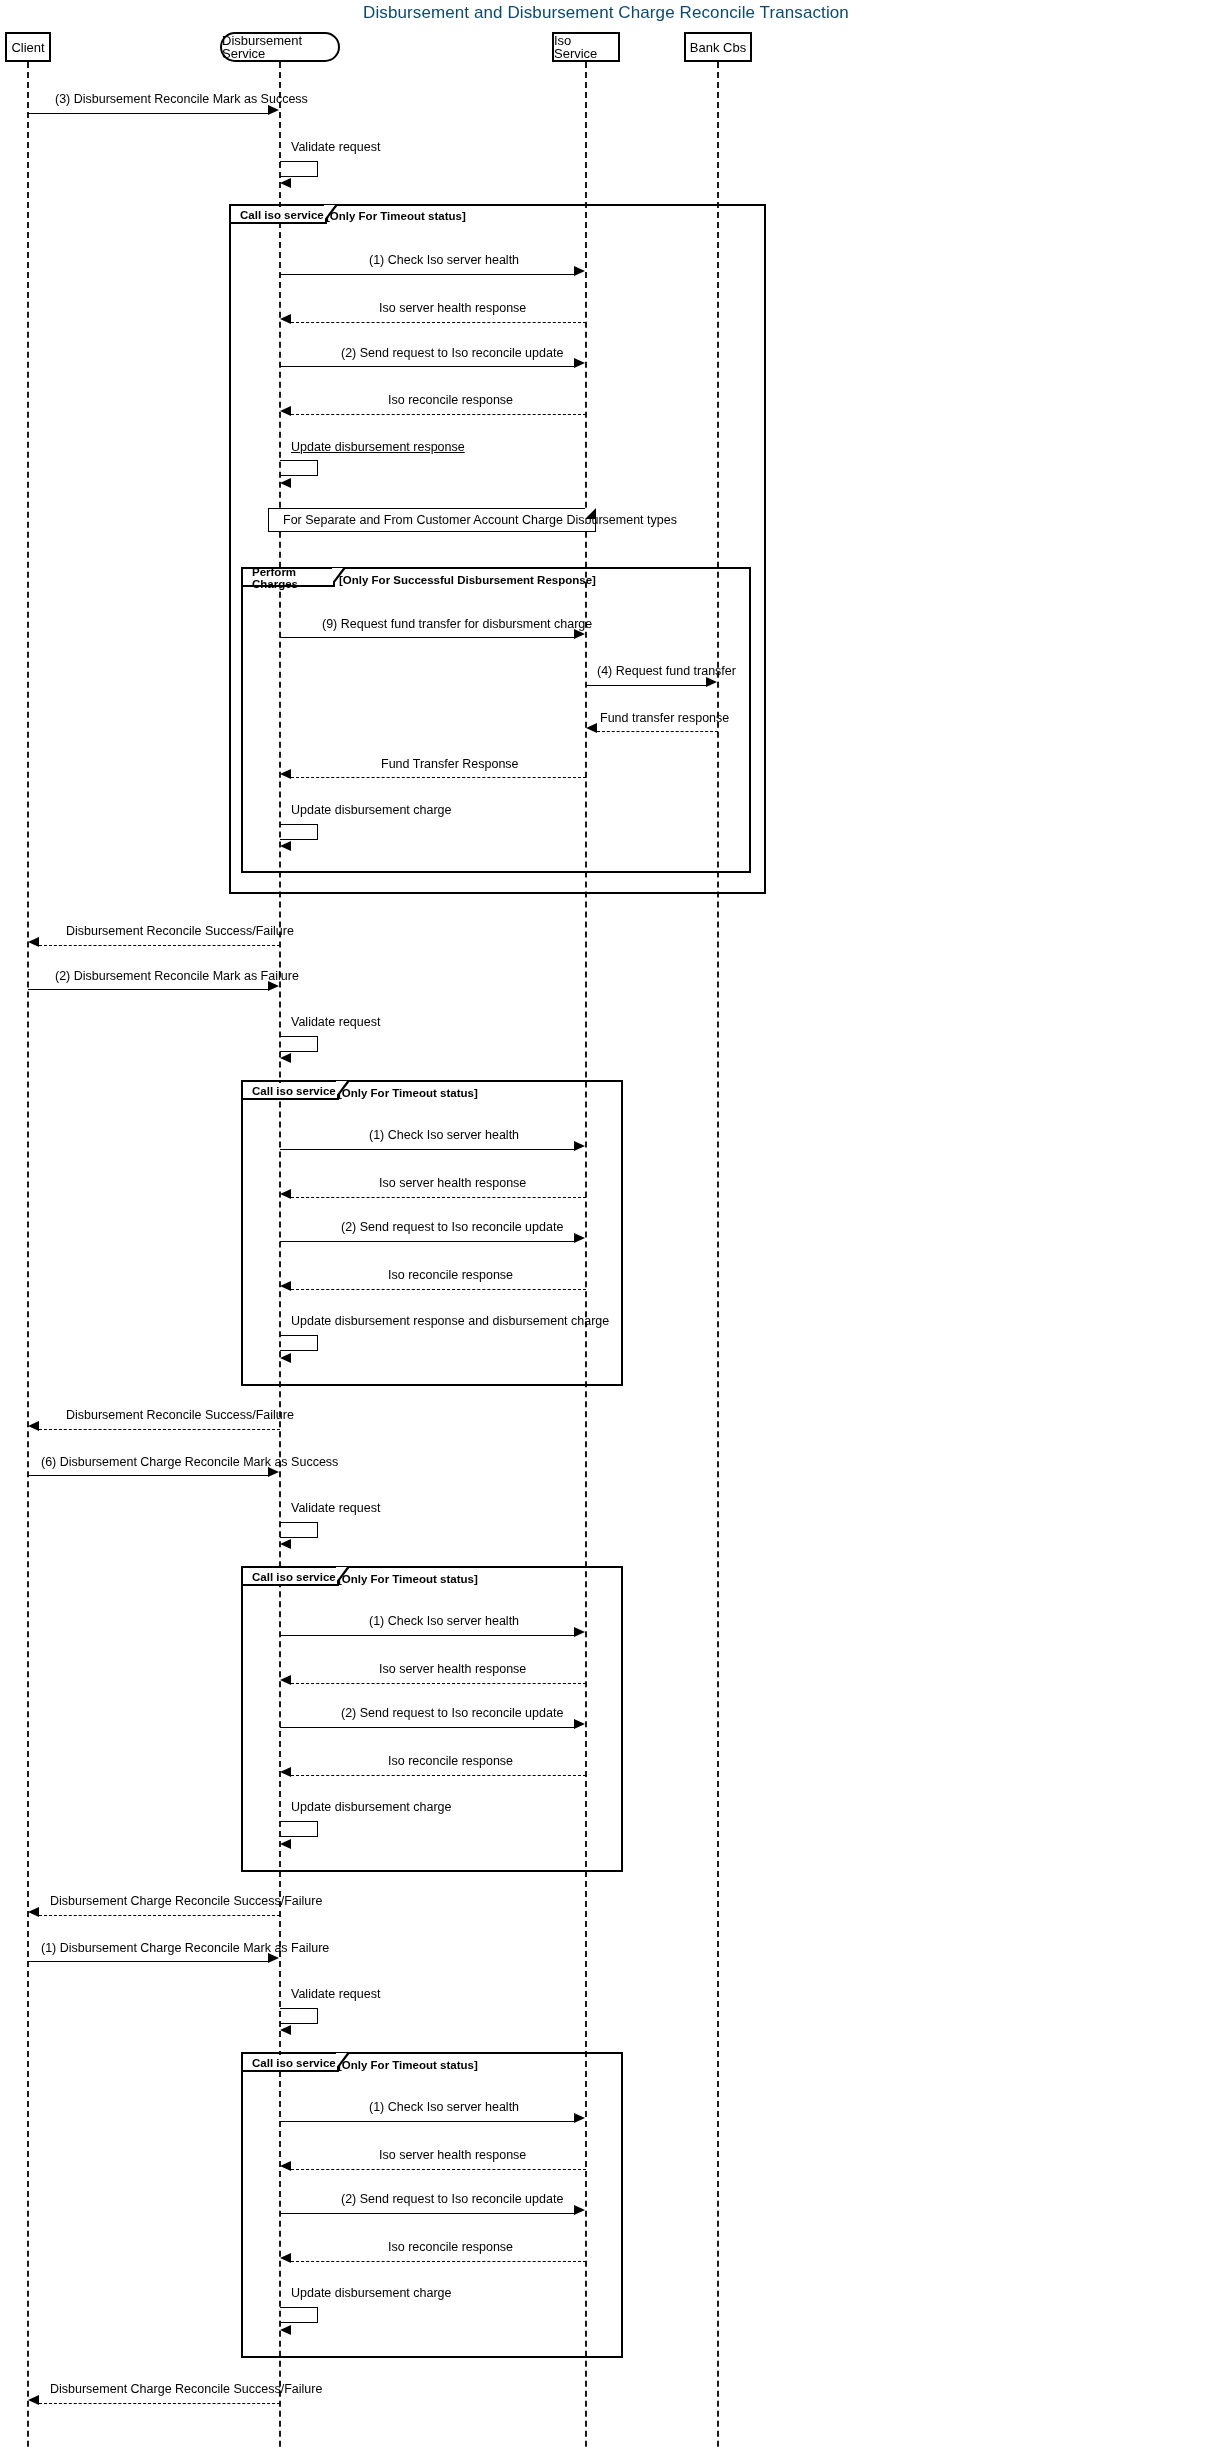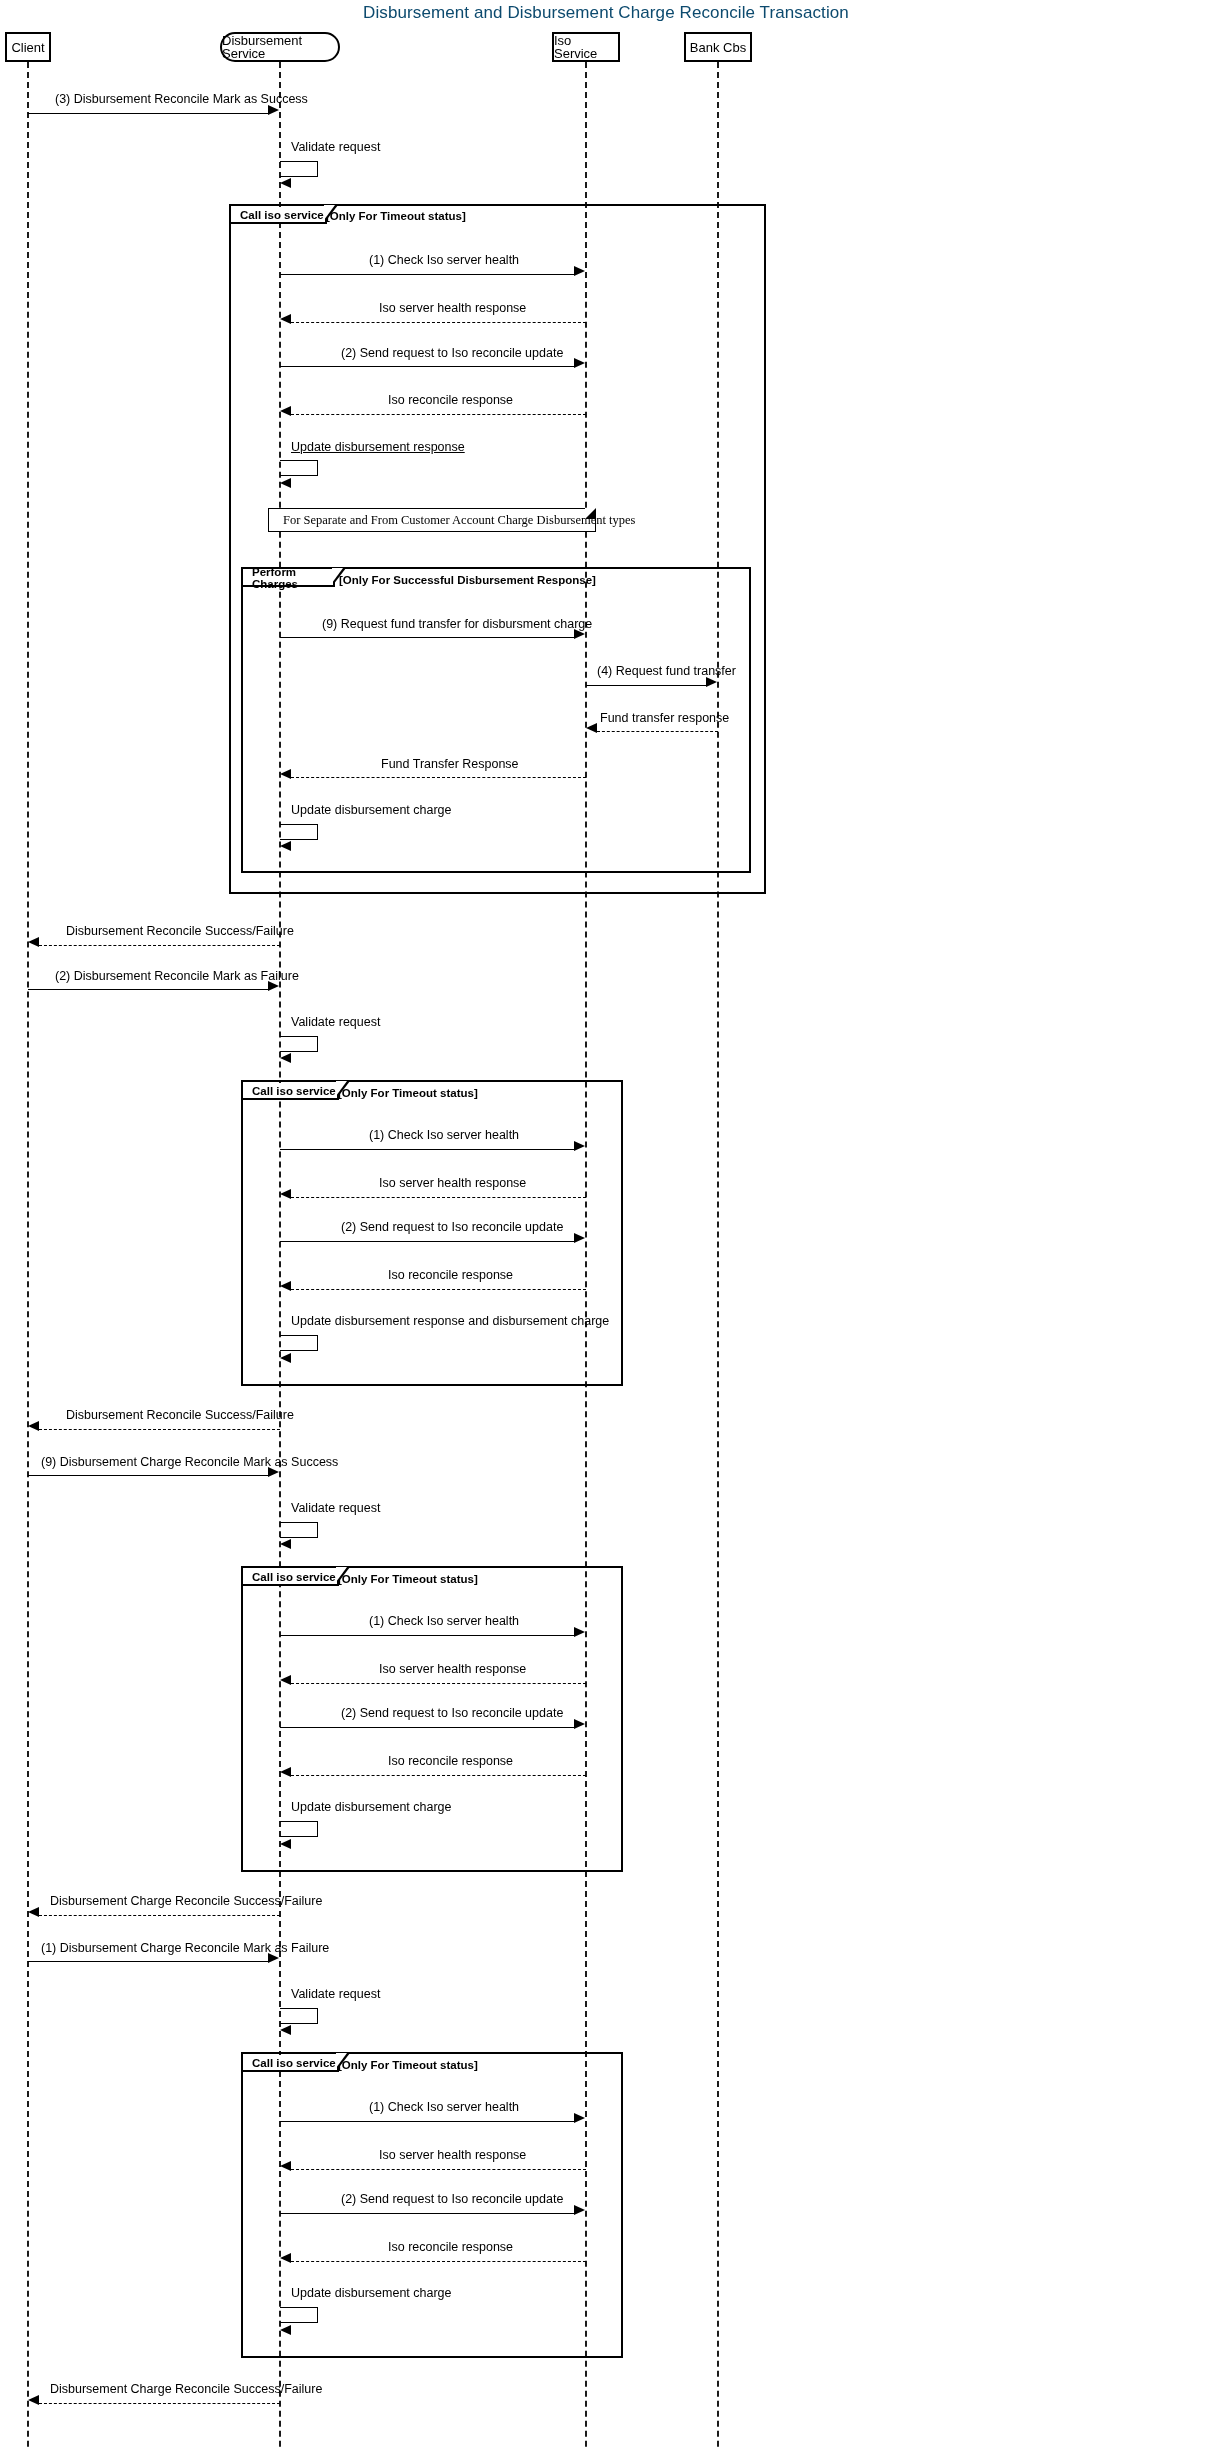--- a/index.html
+++ b/index.html
@@ -136,21 +136,21 @@
   <div class="arrow right" style="left: 574px; top: 358.383px;"></div>
 
   <div class="msg-label" style="left: 388px; top: 393.439px;">Iso reconcile response</div>
   <div class="msg-line dashed" style="left: 291px; top: 414.154px; width: 295px;"></div>
   <div class="arrow left" style="left: 280px; top: 406.187px;"></div>
 
   <div class="msg-label" style="left: 291px; top: 439.65px; text-decoration: underline;">Update disbursement response</div>
   <div class="selfcall" style="left: 280px; top: 460.364px;"></div>
   <div class="arrow left" style="left: 280px; top: 477.893px;"></div>
 
-  <div class="note" style="left: 268px; top: 508.168px; width: 328px; height: 24px; font-family: Liberation Serif, serif;">
+  <div class="note" style="left: 268px; top: 508.168px; width: 328px; height: 24px;">
     <span>For Separate and From Customer Account Charge Disbursement types</span>
   </div>
   <div class="note-fold" style="left: 585px; top: 508.168px;"></div>
 
   <div class="frag" style="left: 241px; top: 567.126px; width: 510px; height: 305.944px;"></div>
   <div class="frag-label" style="left: 243px; top: 570.313px; width: 92px;">
     <span>Perform Charges</span>
   </div>
   <div class="frag-guard" style="left: 339px; top: 573.5px;">[Only For Successful Disbursement Response]</div>
 
@@ -209,21 +209,21 @@
   <div class="arrow left" style="left: 280px; top: 1281px;"></div>
 
   <div class="msg-label" style="left: 291px; top: 1314.46px;">Update disbursement response and disbursement charge</div>
   <div class="selfcall" style="left: 280px; top: 1335.17px;"></div>
   <div class="arrow left" style="left: 280px; top: 1352.7px;"></div>
 
   <div class="msg-label" style="left: 66px; top: 1408.47px;">Disbursement Reconcile Success/Failure</div>
   <div class="msg-line dashed" style="left: 39px; top: 1429.19px; width: 241px;"></div>
   <div class="arrow left" style="left: 28px; top: 1421.22px;"></div>
 
-  <div class="msg-label" style="left: 41px; top: 1454.68px;">(9) Disbursement Charge Reconcile Mark as Success</div>
+  <div class="msg-label" style="left: 41px; top: 1454.68px;">(6) Disbursement Charge Reconcile Mark as Success</div>
   <div class="msg-line solid" style="left: 28px; top: 1475.4px; width: 242px;"></div>
   <div class="arrow right" style="left: 268px; top: 1467.43px;"></div>
 
   <div class="msg-label" style="left: 291px; top: 1500.89px;">Validate request</div>
   <div class="selfcall" style="left: 280px; top: 1521.61px;"></div>
   <div class="arrow left" style="left: 280px; top: 1539.14px;"></div>
 
   <div class="frag" style="left: 241px; top: 1566.22px; width: 382px; height: 305.944px;"></div>
   <div class="frag-label" style="left: 243px; top: 1569.41px; width: 96px;">
     <span>Call iso service</span>

